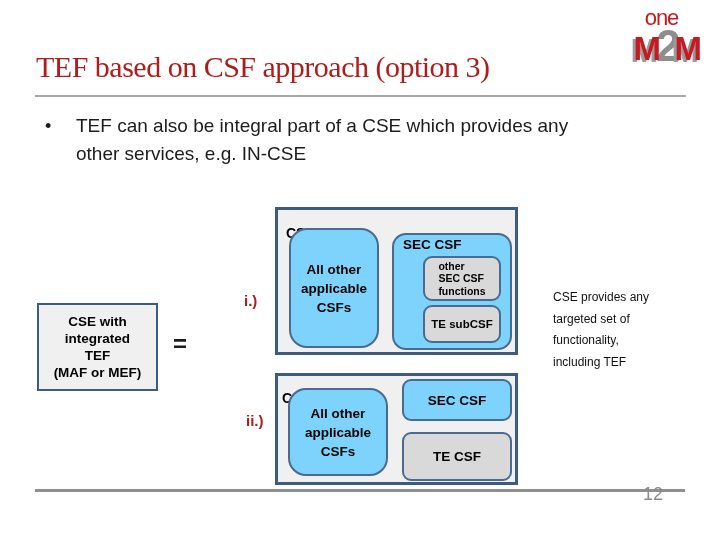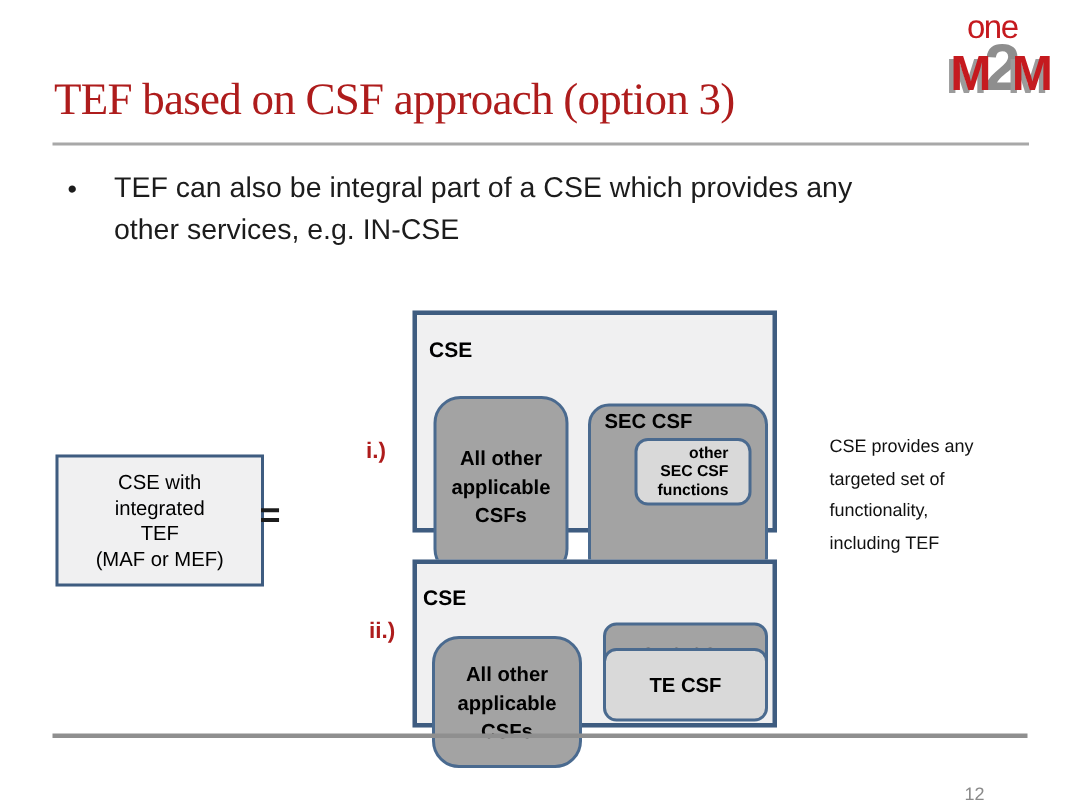--- a/index.html
+++ b/index.html
@@ -38,62 +38,62 @@
 
   
   .bullet-dot { position:absolute; left:45px; top:116px; font-size:18px; color:#1c1c1c; }
   .bullet-text {
     position:absolute; left:76px; top:112px; width:600px;
     font-size:19px; line-height:28px; color:#1c1c1c;
   }
 
   
   .left-box {
-    position:absolute; left:37px; top:303px; width:139px; height:88px;
+    position:absolute; left:37px; top:303px; width:121px; height:88px;
     box-sizing:border-box; background:var(--panel-fill,#EFEFEF);
     border:2.5px solid var(--border-blue,#3E5C80);
     display:flex; align-items:center; justify-content:center; text-align:center;
-    font-weight:normal; font-size:13.5px; line-height:17px; color:#000;
+    font-weight:bold; font-size:13.5px; line-height:17px; color:#000;
   }
   .equals { position:absolute; left:173px; top:330px; font-size:24px; font-weight:bold; color:#1c1c1c; }
   .label-i, .label-ii {
     position:absolute; font-size:15px; font-weight:bold; color:var(--accent-red,#AE1C1C);
   }
   .label-i  { left:244px; top:292px; }
   .label-ii { left:246px; top:412px; }
 
   
   .cse-box {
     position:absolute; left:275px; width:243px; box-sizing:border-box;
     background:var(--panel-fill,#F0F0F1);
     border:3px solid var(--border-blue,#3E5C80);
   }
   .cse-box-i  { top:207px; height:148px; }
   .cse-box-ii { top:373px; height:112px; }
   .cse-label  { position:absolute; left:8px; top:1px; font-weight:bold; font-size:14px; color:#000;margin-top:14px; }
   .cse-box-ii .cse-label { left:4px; top:0; }
 
   .round-box {
-    position:absolute; box-sizing:border-box; background:#a3a3a3;
+    position:absolute; box-sizing:border-box; background:#7dd3fc;
     border:2.5px solid var(--border-blue-light,#4A6A8F);
-    color:#000; font-weight:bold;margin-top:36px;
+    color:#000; font-weight:bold;
   }
   .allother-i {
     left:11px; top:18px; width:90px; height:120px; border-radius:18px;
     display:flex; align-items:center; justify-content:center; text-align:center;
     font-size:13.5px; line-height:19px;
   }
   .sec-box-i { left:114px; top:23px; width:120px; height:117px; border-radius:14px; }
   .sec-label { position:absolute; left:9px; top:2px; font-weight:bold; font-size:13.5px; }
 
   .gray-box {
     position:absolute; box-sizing:border-box;
     background:var(--gray-fill,#D9D9D9);
     border:2px solid var(--border-blue-light,#4A6A8F);
-    display:flex; align-items:center; justify-content:center; text-align:right;
+    display:flex; align-items:center; justify-content:center; text-align:left;
     color:#000; font-weight:bold;
   }
   .gray1 { left:29px; top:21px; width:78px; height:45px; border-radius:9px; font-size:10.5px; line-height:12.5px; }
   .gray2 { left:29px; top:70px; width:78px; height:38px; border-radius:9px; font-size:11.5px; }
 
   .allother-ii {
     left:10px; top:12px; width:100px; height:88px; border-radius:18px;
     display:flex; align-items:center; justify-content:center; text-align:center;
     font-size:13.5px; line-height:19px;
   }
@@ -103,21 +103,21 @@
   }
   .te-ii { left:124px; top:56px; width:110px; height:49px; border-radius:9px; font-size:13.5px; }
 
   .note {
     position:absolute; left:553px; top:287px; width:155px;
     font-size:12px; line-height:21.5px; color:#111;
   }
 
   
   .footer-rule { position:absolute; left:35px; top:489px; width:650px; height:2.5px; background:#8F8F8F; }
-  .page-number { position:absolute; left:643px; top:522px; font-size:12px; color:var(--page-gray,#8A8A8A); }
+  .page-number { position:absolute; left:643px; top:484px; font-size:18px; color:var(--page-gray,#8A8A8A); }
 </style>
 </head>
 <body>
 
 <div class="slide">
 
   <div class="title">TEF based on CSF approach (option 3)</div>
 
   <div class="logo">
     <div class="logo-one">one</div>
@@ -145,20 +145,21 @@
   <div class="cse-box cse-box-i">
     <div class="cse-label">CSE</div>
     <div class="round-box allother-i pre">All other
 applicable
 CSFs</div>
     <div class="round-box sec-box-i">
       <div class="sec-label">SEC CSF</div>
       <div class="gray-box gray1 pre">other
 SEC CSF
 functions</div>
+      <div class="gray-box gray2">TE subCSF</div>
     </div>
   </div>
 
   <div class="cse-box cse-box-ii">
     <div class="cse-label">CSE</div>
     <div class="round-box allother-ii pre">All other
 applicable
 CSFs</div>
     <div class="round-box sec-ii">SEC CSF</div>
     <div class="gray-box te-ii">TE CSF</div>

